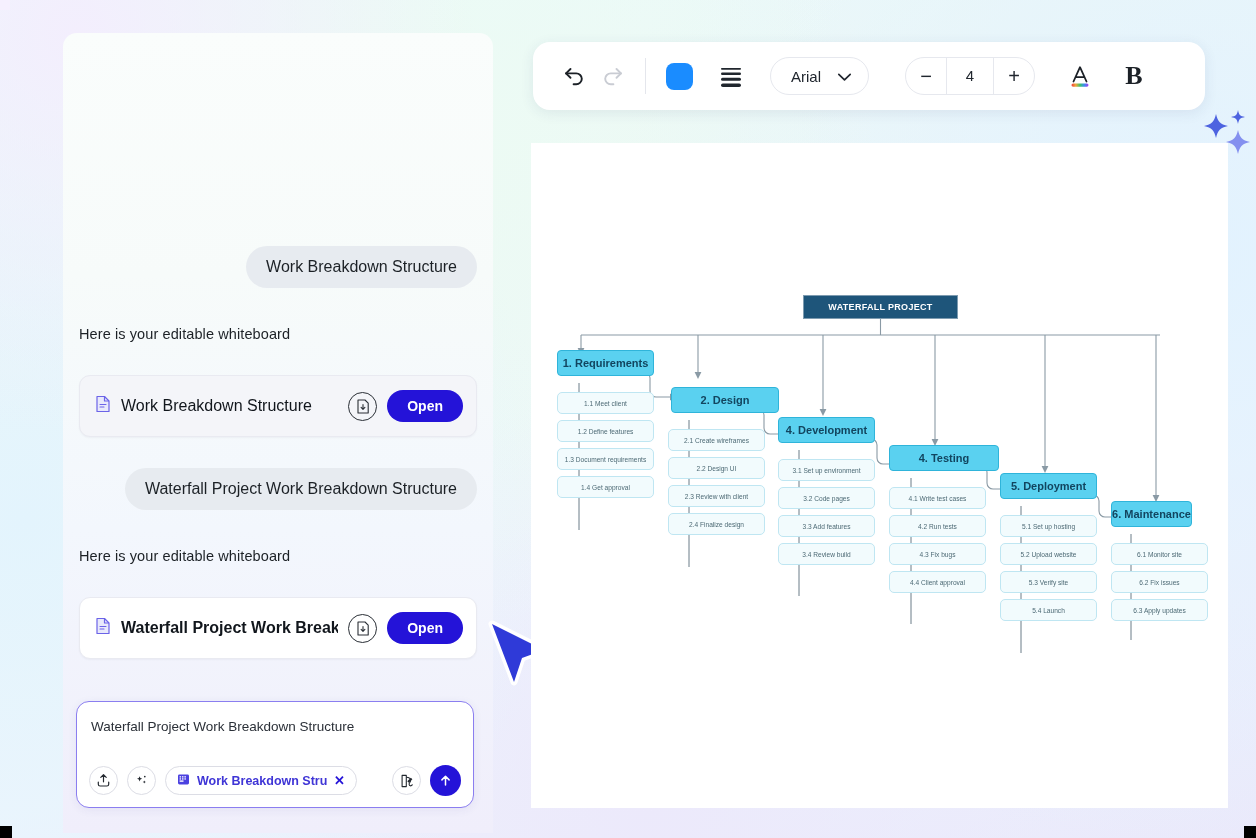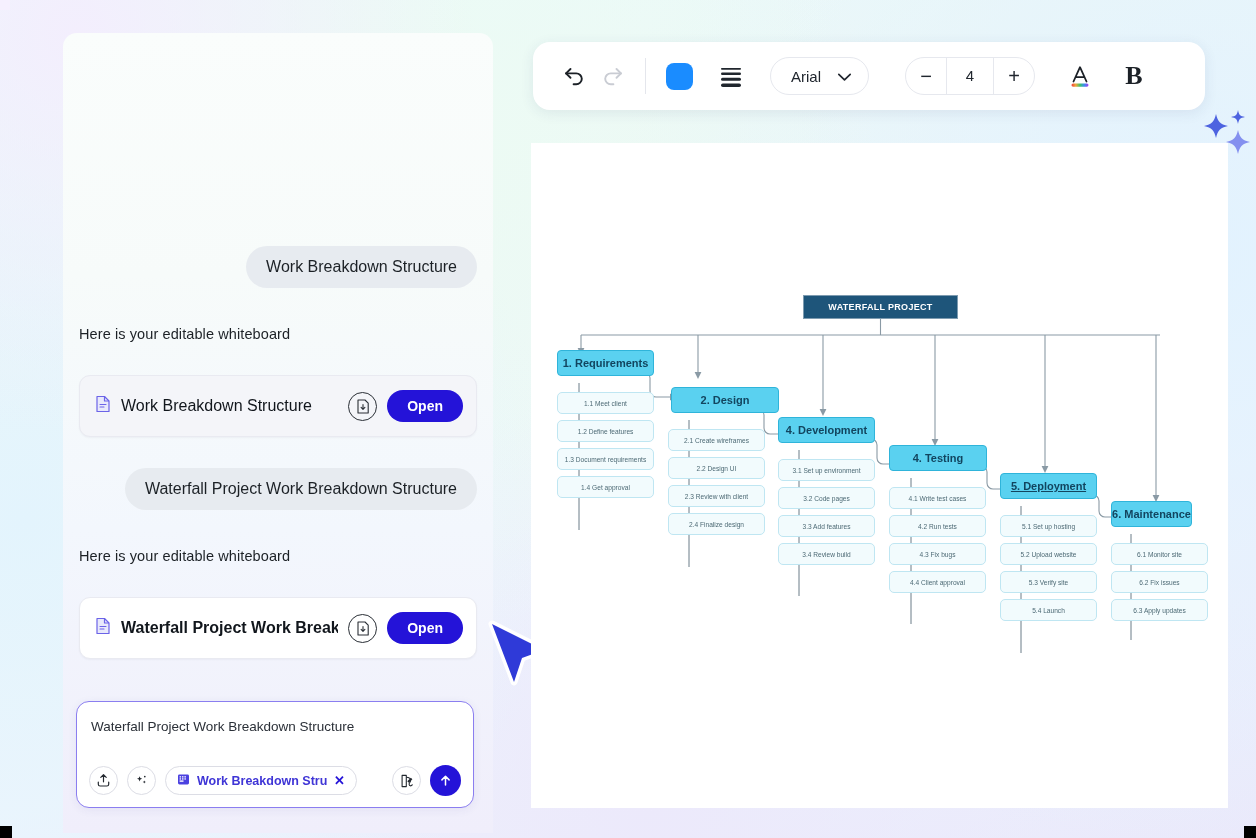--- a/index.html
+++ b/index.html
@@ -396,27 +396,27 @@
   <div class="node task" style="left:137px; top:314px; width:97px; height:22px;">2.2 Design UI</div>
   <div class="node task" style="left:137px; top:342px; width:97px; height:22px;">2.3 Review with client</div>
   <div class="node task" style="left:137px; top:370px; width:97px; height:22px;">2.4 Finalize design</div>
 
   <div class="node phase" style="left:247px; top:274px; width:97px; height:26px;">4. Development</div>
   <div class="node task" style="left:247px; top:316px; width:97px; height:22px;">3.1 Set up environment</div>
   <div class="node task" style="left:247px; top:344px; width:97px; height:22px;">3.2 Code pages</div>
   <div class="node task" style="left:247px; top:372px; width:97px; height:22px;">3.3 Add features</div>
   <div class="node task" style="left:247px; top:400px; width:97px; height:22px;">3.4 Review build</div>
 
-  <div class="node phase" style="left:358px; top:302px; width:98px; height:26px;">4. Testing</div>
+  <div class="node phase" style="left:358px; top:302px; width:110px; height:26px;">4. Testing</div>
   <div class="node task" style="left:358px; top:344px; width:97px; height:22px;">4.1 Write test cases</div>
   <div class="node task" style="left:358px; top:372px; width:97px; height:22px;">4.2 Run tests</div>
   <div class="node task" style="left:358px; top:400px; width:97px; height:22px;">4.3 Fix bugs</div>
   <div class="node task" style="left:358px; top:428px; width:97px; height:22px;">4.4 Client approval</div>
 
-  <div class="node phase" style="left:469px; top:330px; width:97px; height:26px;text-decoration:underline;">5. Deployment</div>
+  <div class="node phase" style="left:469px; top:330px; width:97px; height:26px;">5. Deployment</div>
   <div class="node task" style="left:469px; top:372px; width:97px; height:22px;">5.1 Set up hosting</div>
   <div class="node task" style="left:469px; top:400px; width:97px; height:22px;">5.2 Upload website</div>
   <div class="node task" style="left:469px; top:428px; width:97px; height:22px;">5.3 Verify site</div>
   <div class="node task" style="left:469px; top:456px; width:97px; height:22px;">5.4 Launch</div>
 
   <div class="node phase" style="left:580px; top:358px; width:81px; height:26px;">6. Maintenance</div>
   <div class="node task" style="left:580px; top:400px; width:97px; height:22px;">6.1 Monitor site</div>
   <div class="node task" style="left:580px; top:428px; width:97px; height:22px;">6.2 Fix issues</div>
   <div class="node task" style="left:580px; top:456px; width:97px; height:22px;">6.3 Apply updates</div>
 

